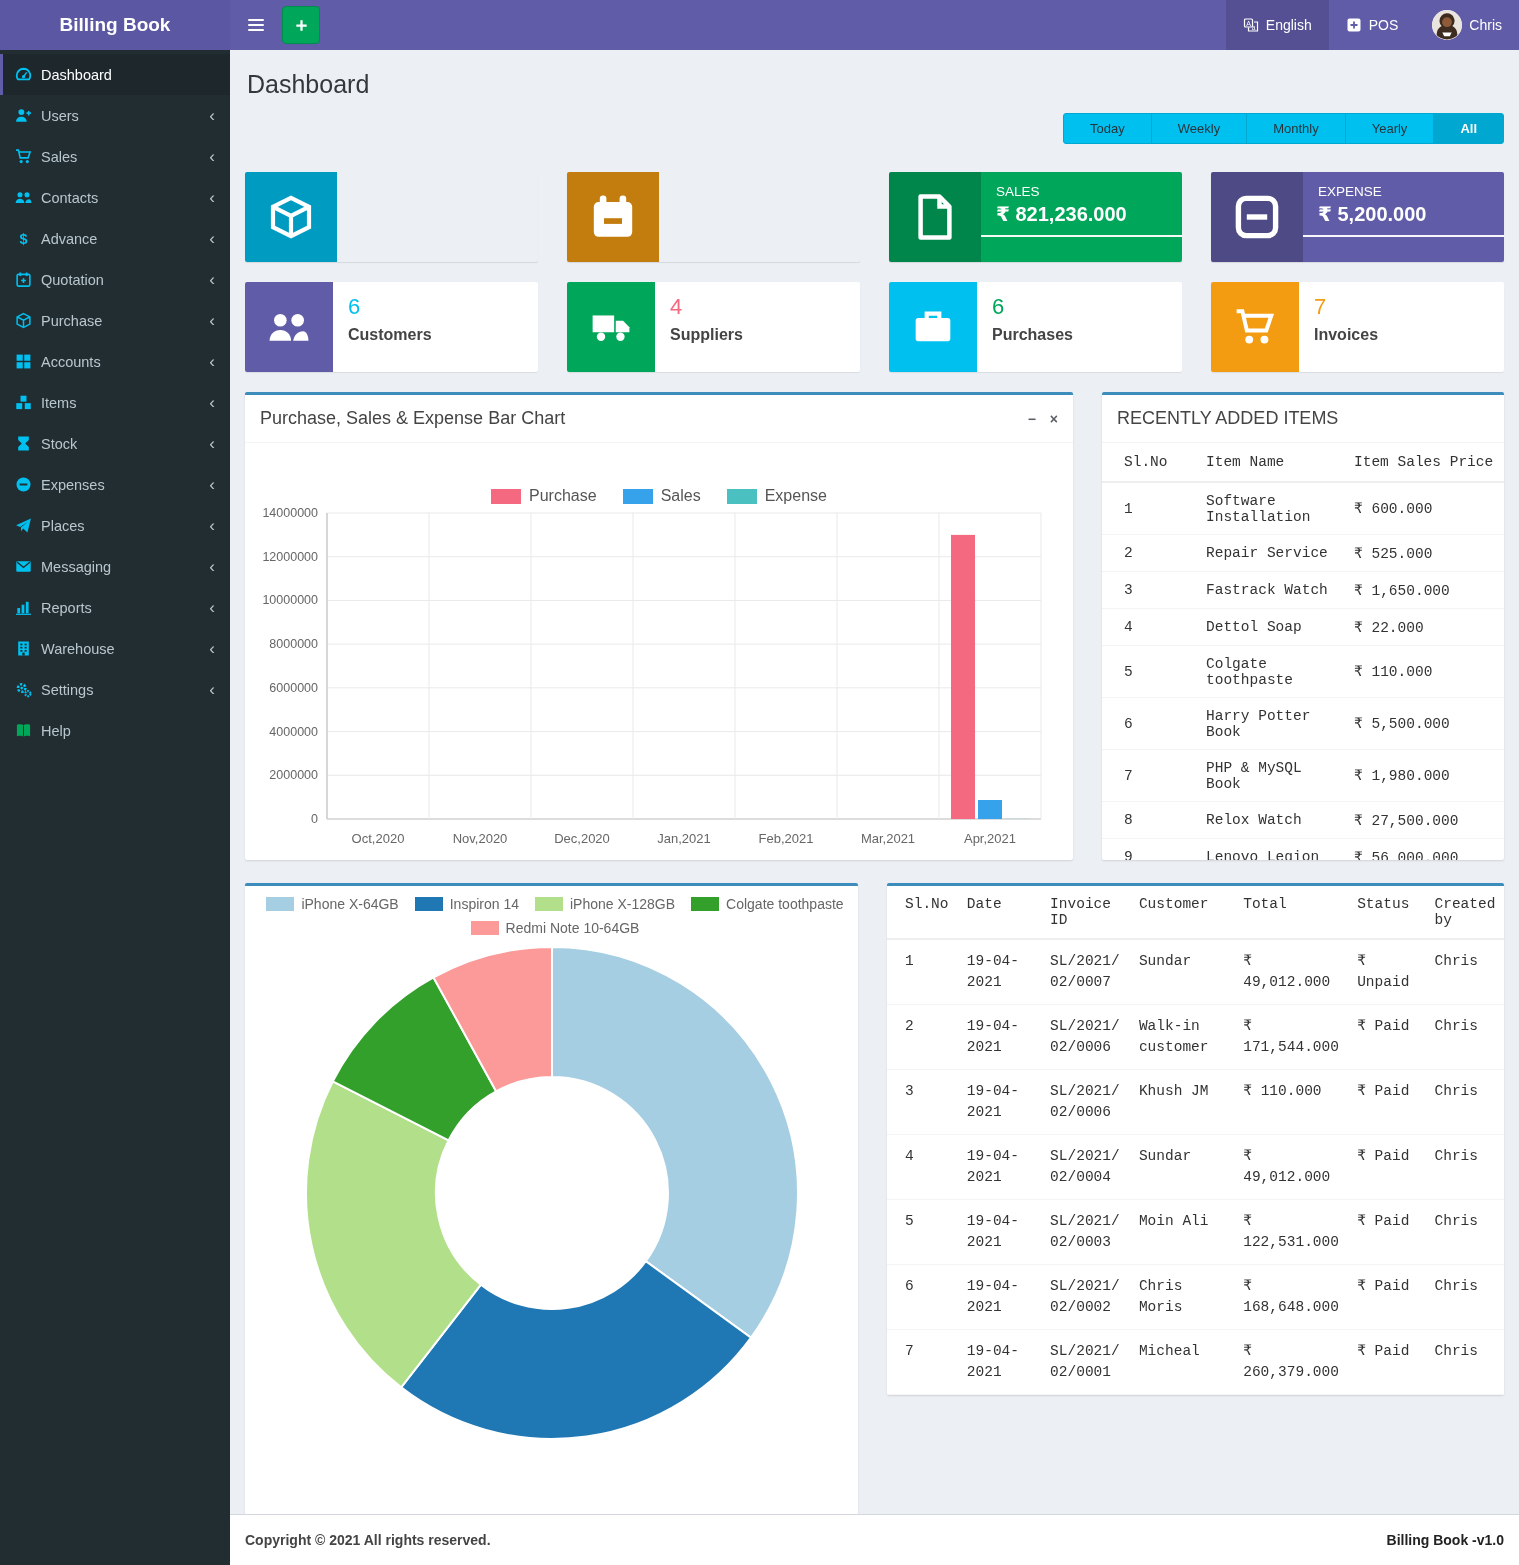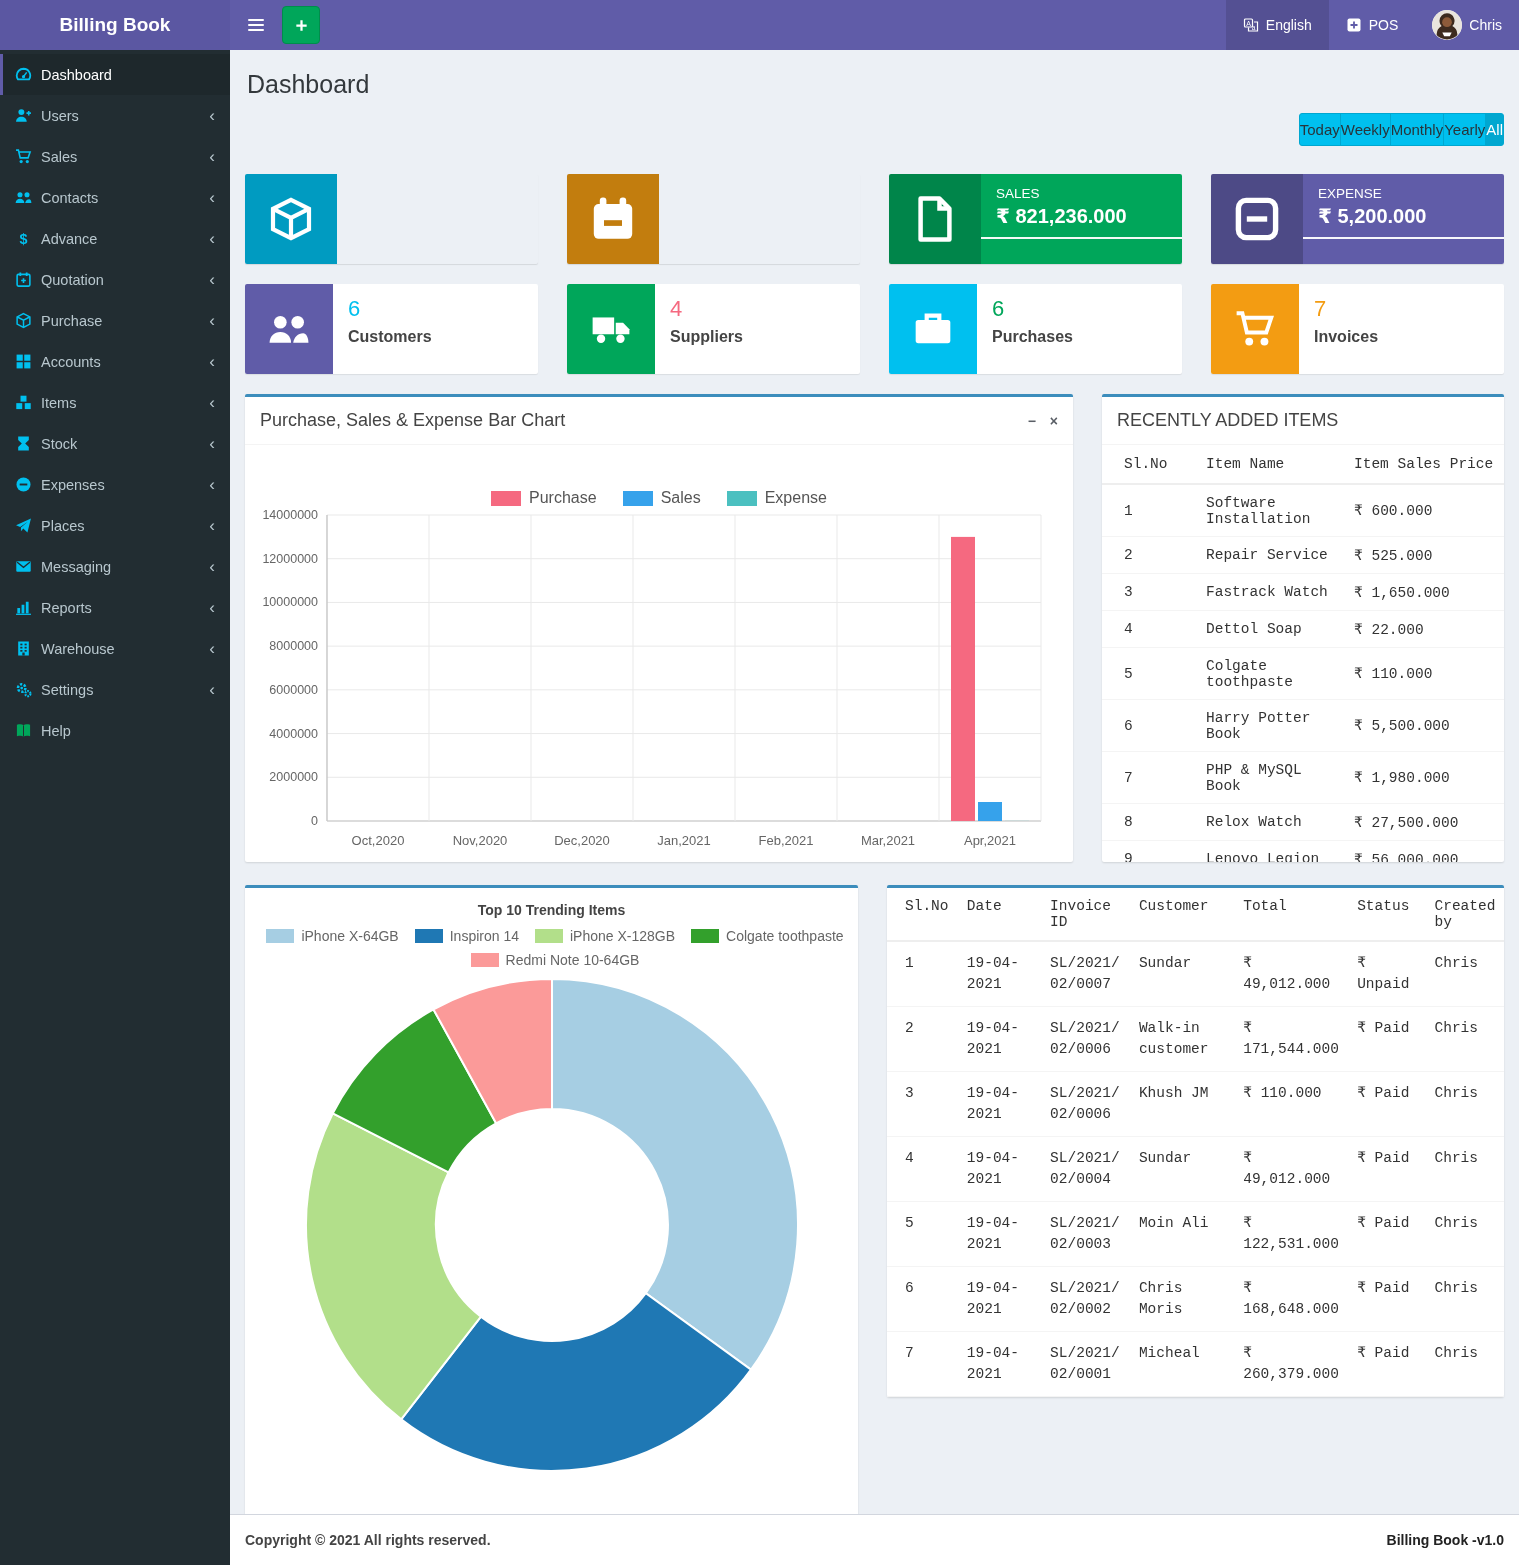--- a/index.html
+++ b/index.html
@@ -29,24 +29,24 @@
   .menu-item.active{background:#1e282c;border-left-color:#605ca8;color:#fff;}
   .micon{width:26px;flex:0 0 26px;display:flex;align-items:center;}
   .micon svg{width:17px;height:17px;}
   .mlabel{flex:1;}
   .chev{color:#b8c7ce;font-size:17px;line-height:10px;}
   
   .main-col{flex:1;display:flex;flex-direction:column;min-width:0;}
   .content{flex:1;background:#ecf0f5;padding:14px 15px 0 15px;overflow:hidden;}
   .page-title{font-size:25px;font-weight:500;color:#33383c;margin:6px 0 14px 2px;}
   .filter-row{display:flex;justify-content:flex-end;margin-bottom:28px;}
-  .filter-btn{background:#00c0ef;border:1px solid #00a7d0;color:#28343b;font-size:15px;padding:7px 0;margin-left:-1px;cursor:pointer;font-family:inherit;}
+  .filter-btn{background:#00c0ef;border:1px solid #00a7d0;color:#28343b;font-size:13px;padding:7px 26px;margin-left:-1px;cursor:pointer;font-family:inherit;}
   .filter-btn:first-child{border-radius:3px 0 0 3px;margin-left:0;}
   .filter-btn:last-child{border-radius:0 3px 3px 0;}
-  .filter-btn.active{background:#00a7d0;color:#fff;}
+  .filter-btn.active{background:#00a7d0;color:#fff;font-weight:bold;}
   
   .stat-row,.count-row{display:flex;gap:29px;margin-bottom:20px;}
   .stat-card{flex:1;display:flex;height:90px;border-radius:2px;overflow:hidden;box-shadow:0 1px 1px rgba(0,0,0,0.1);}
   .stat-icon{width:92px;flex:0 0 92px;display:flex;align-items:center;justify-content:center;color:#fff;}
   .stat-icon svg{width:48px;height:48px;}
   .stat-body{flex:1;color:#fff;padding:12px 15px 0 15px;}
   .stat-label{font-size:13.5px;}
   .stat-value{font-size:20px;font-weight:bold;margin-top:3px;}
   .stat-line{height:2px;background:rgba(255,255,255,0.95);margin:9px -15px 0 -15px;}
   
@@ -579,21 +579,20 @@
                     <td>Rebook Shoes</td>
                     <td>₹ 2,750.000</td>
                   </tr>
                 </tbody>
               </table>
           </div>
         </div>
 
         <div class="bottom-row">
           <div class="box donut-box">
-            <div class="donut-title">Top 10 Trending Items</div>
             <div class="donut-legend" id="donut-legend">
                 <span class="legend-item">
                   <span class="legend-swatch" style="background:#a6cee3"></span>
                   <span>iPhone X-64GB</span>
                 </span>
                 <span class="legend-item">
                   <span class="legend-swatch" style="background:#1f78b4"></span>
                   <span>Inspiron 14</span>
                 </span>
                 <span class="legend-item">

